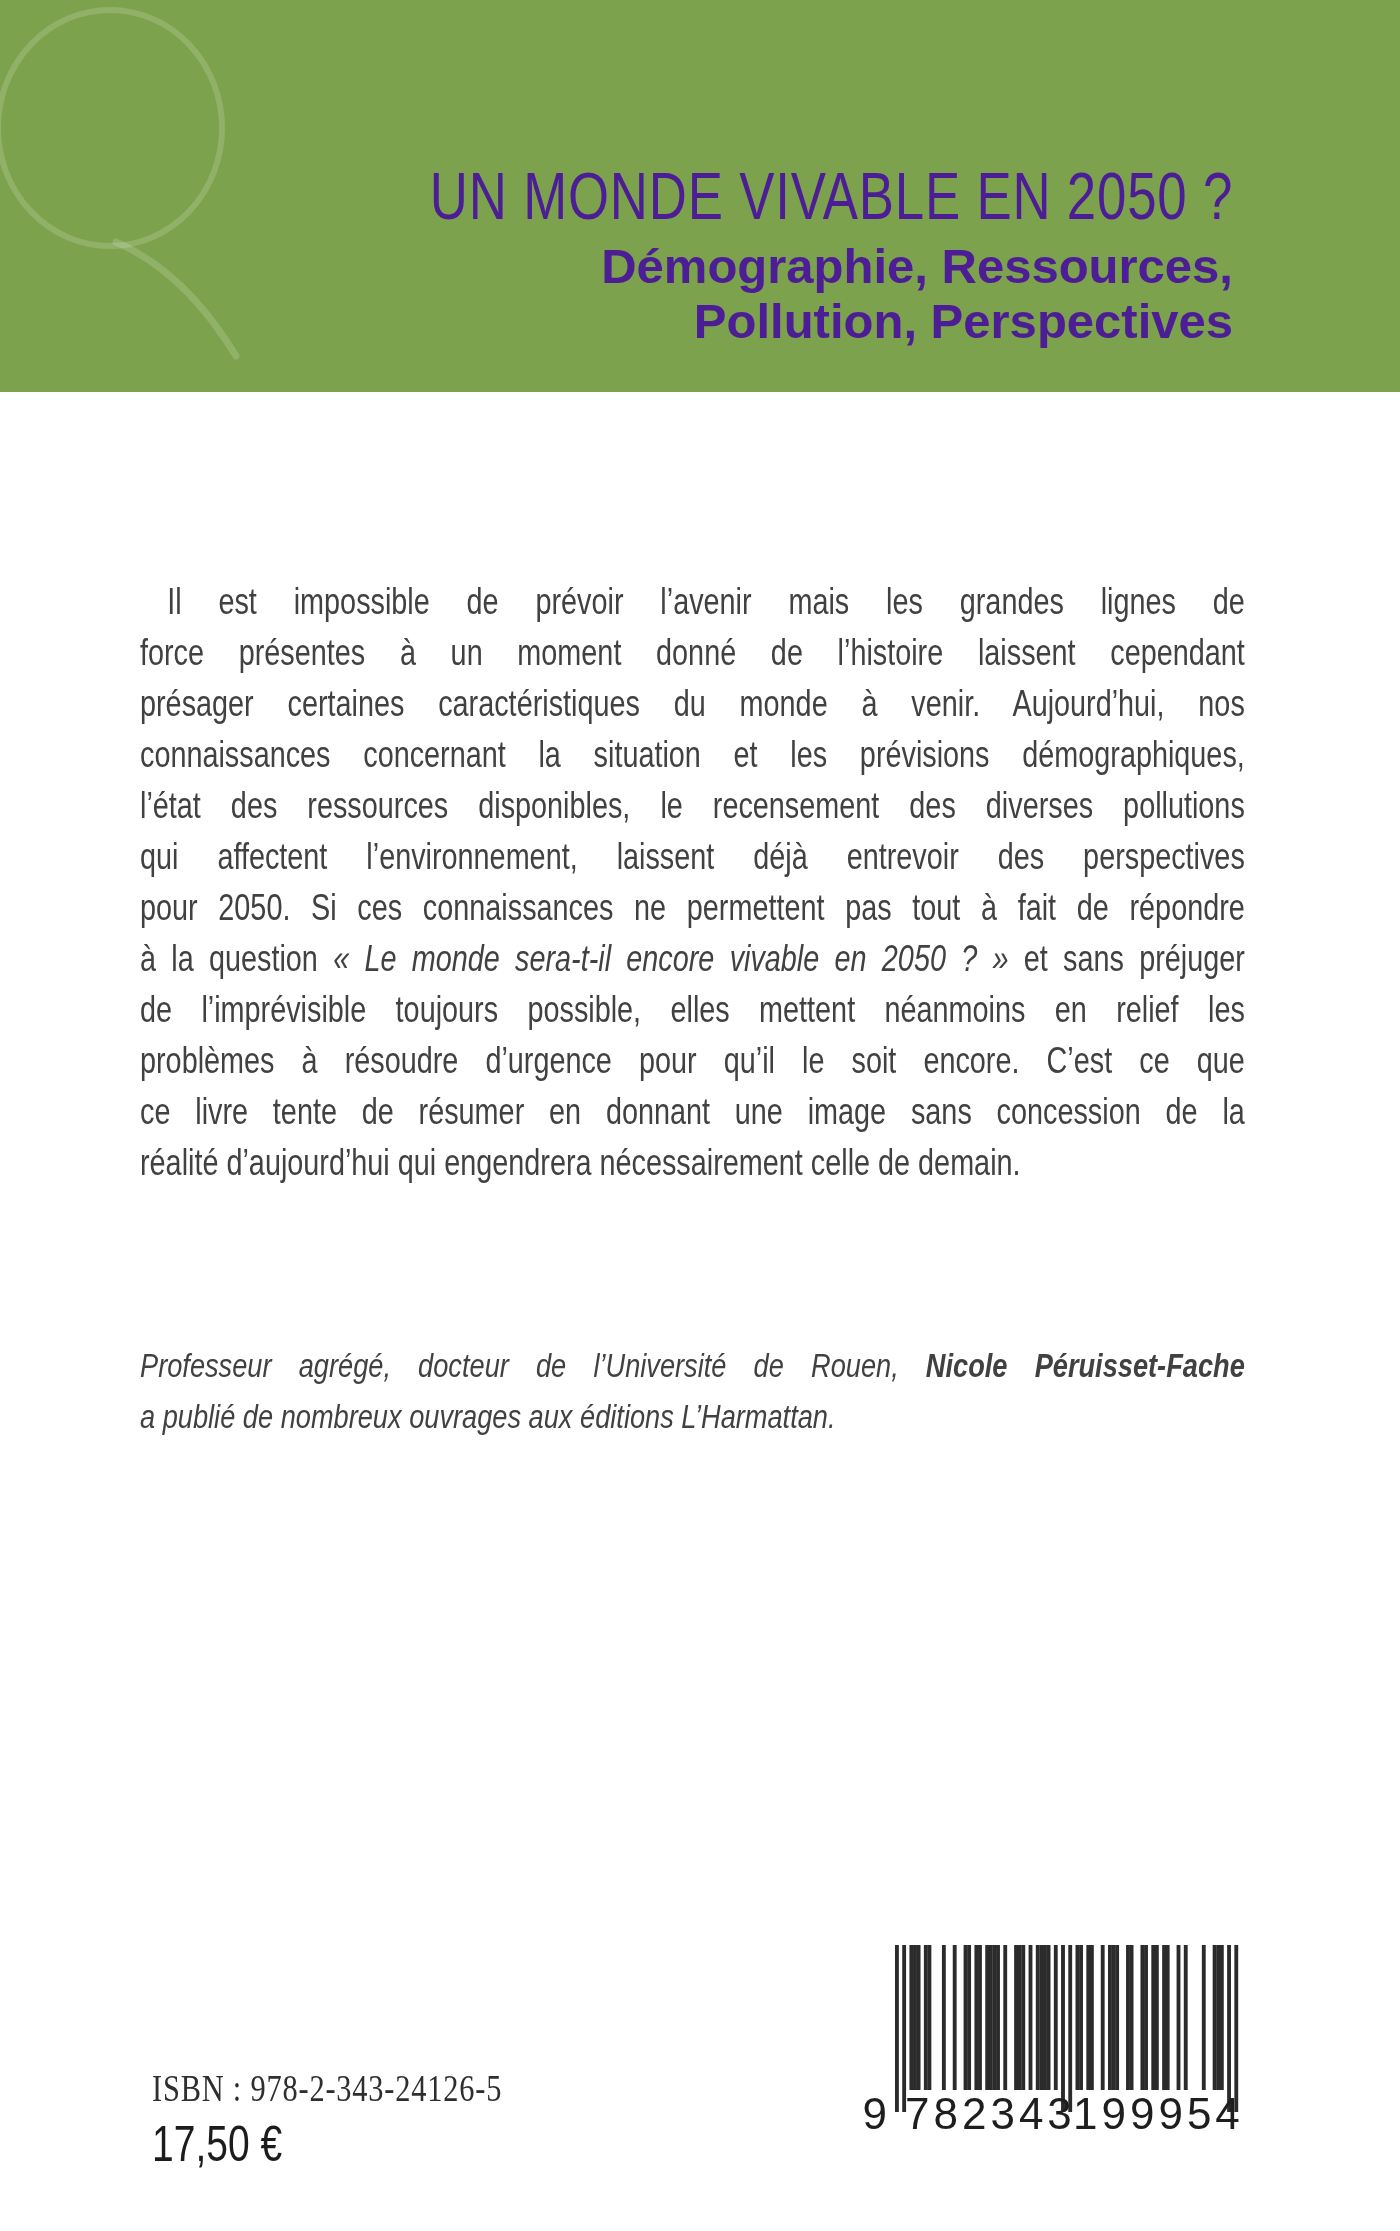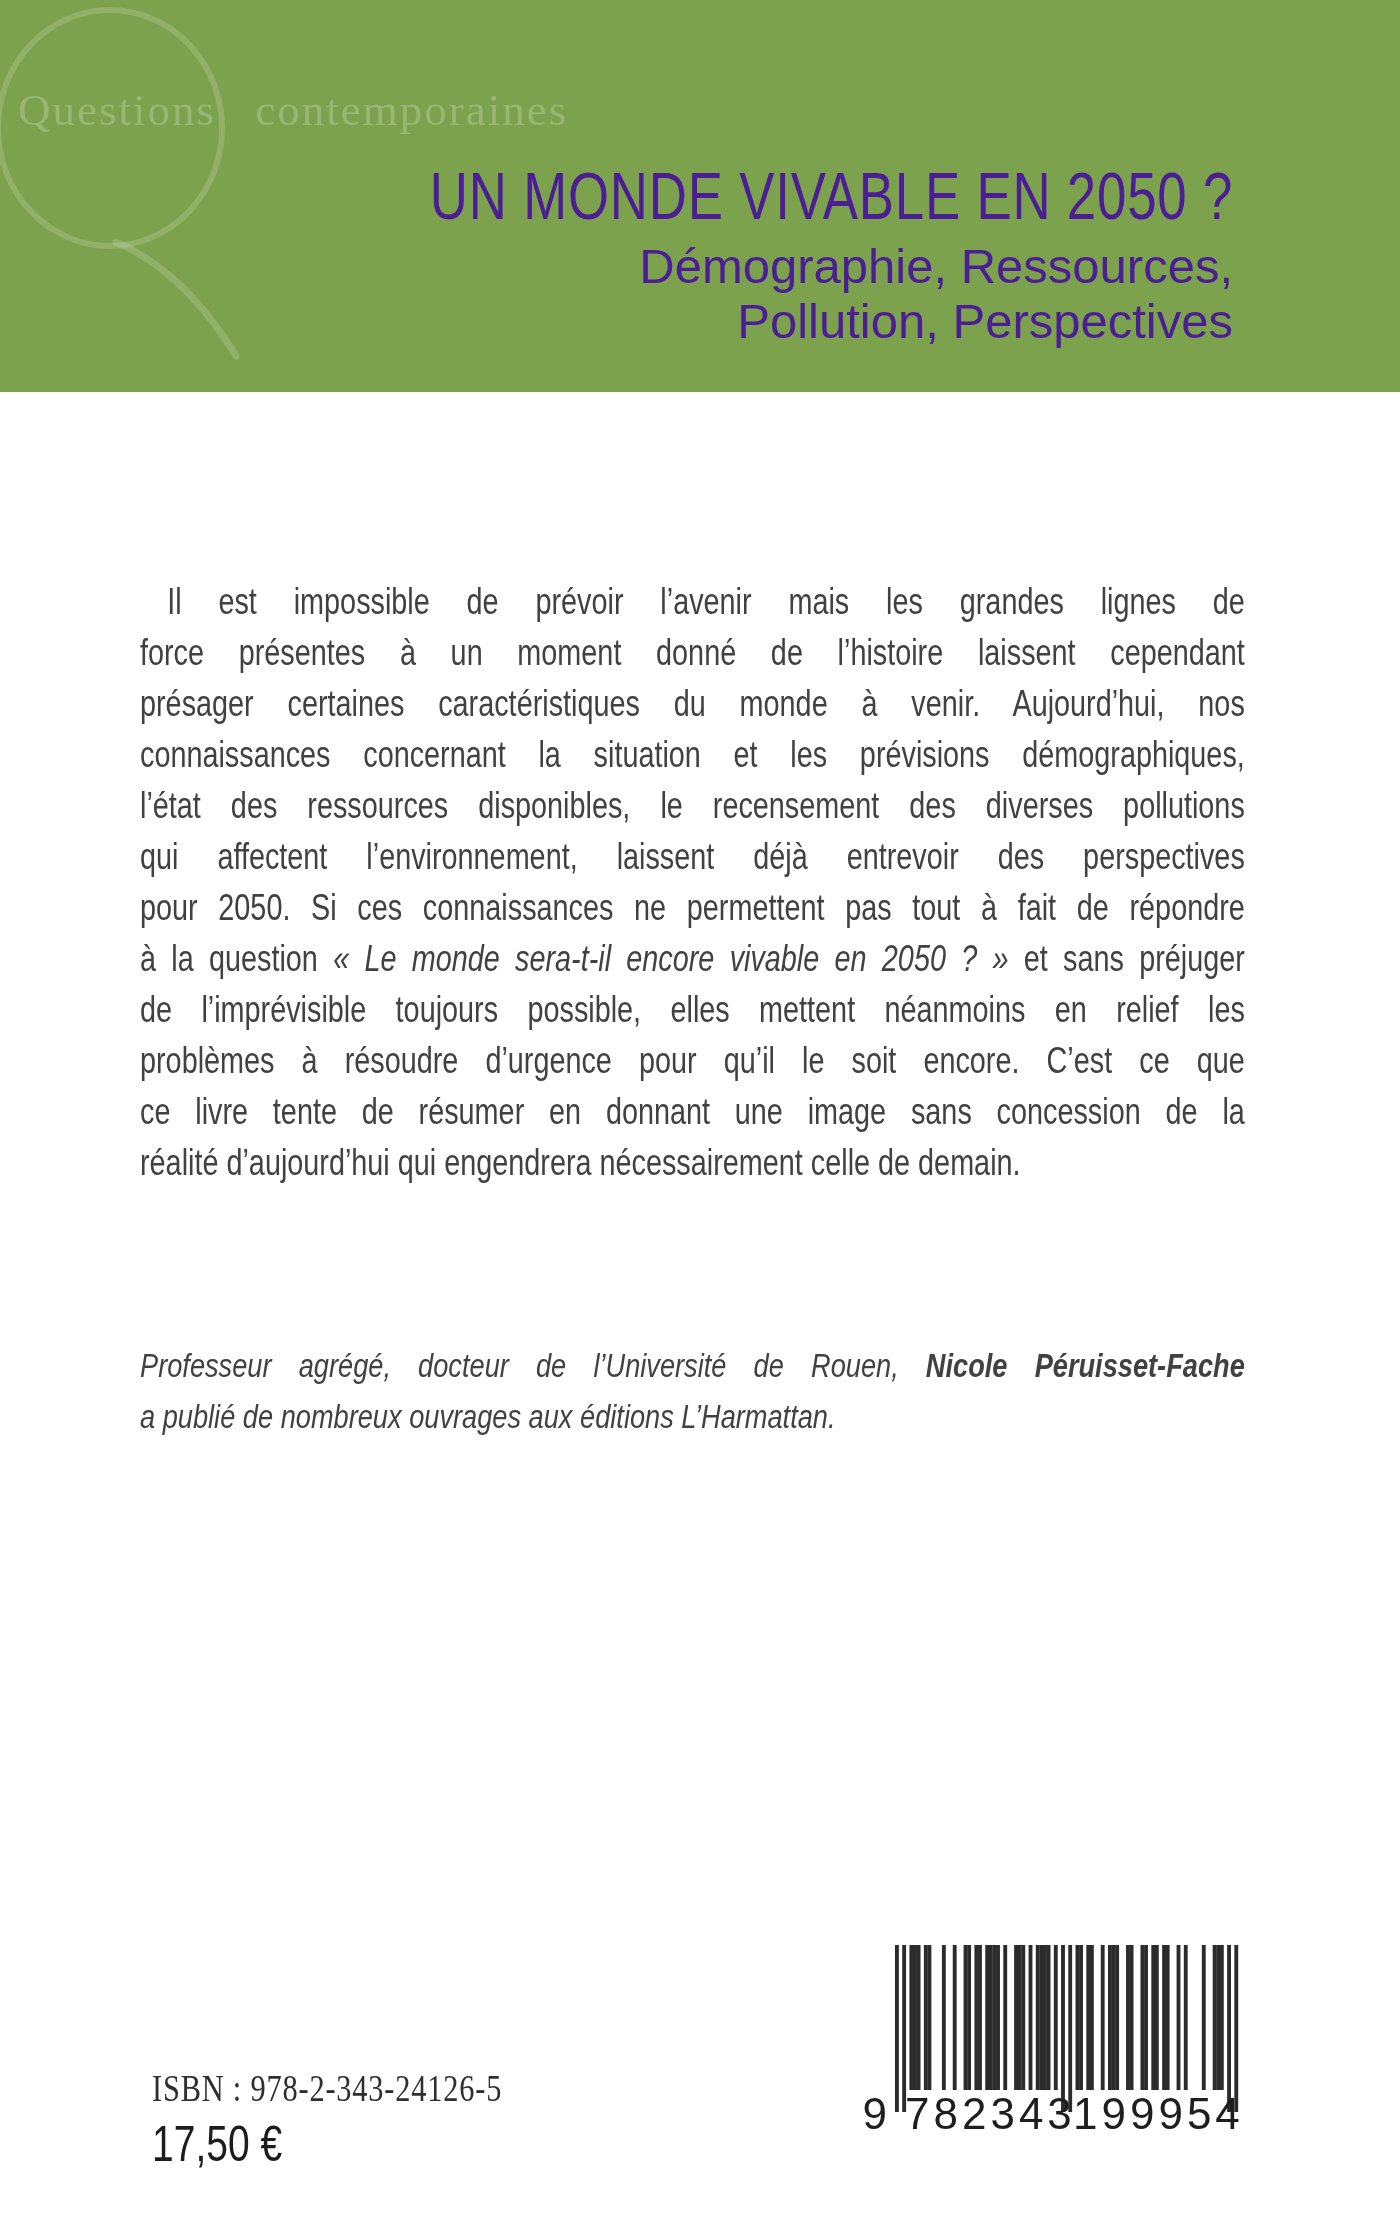--- a/index.html
+++ b/index.html
@@ -7,21 +7,21 @@
         font-family:"Liberation Sans",sans-serif;}
   
   #band{position:absolute;left:0;top:0;width:1400px;height:392px;background:#7CA24D;}
   #qlogo{position:absolute;left:0;top:0;}
   #series{position:absolute;left:18px;top:84px;font-family:"Liberation Serif",serif;
           font-size:45px;font-weight:300;color:rgba(255,255,255,0.22);
           letter-spacing:2px;word-spacing:26px;white-space:nowrap;}
   #titleblock{position:absolute;top:163px;right:167px;text-align:right;color:#4c1d95;}
   #booktitle{font-size:66px;line-height:66px;font-weight:300;letter-spacing:1px;
              transform:scaleX(0.8);transform-origin:100% 0;white-space:nowrap;}
-  .subtitle{font-size:49px;line-height:55px;font-weight:400;white-space:nowrap;}
+  .subtitle{font-size:49px;line-height:55px;font-weight:700;white-space:nowrap;}
   #subtitle1{margin-top:10px;}
   
   #synopsis{position:absolute;left:140px;top:576px;}
   .tline{width:1381px;transform:scaleX(0.8);transform-origin:0 0;
          font-size:36px;line-height:51px;color:#414141;
          text-align:justify;text-align-last:justify;}
   .tline.lastline{text-align-last:left;}
   .tline.indent{text-indent:34px;}
   .tline .it{font-style:italic;}
   
@@ -47,21 +47,20 @@
 </head>
 <body>
 
 <div id="page">
 
   <div id="band" style="background: rgb(124, 162, 77);">
     <svg id="qlogo" width="400" height="392" viewBox="0 0 400 392" aria-hidden="true">
       <ellipse cx="110" cy="128" rx="112" ry="118" fill="none" stroke="rgba(255,255,255,0.16)" stroke-width="6"></ellipse>
       <path d="M 116 242 Q 185 272 236 356" fill="none" stroke="rgba(255,255,255,0.16)" stroke-width="7" stroke-linecap="round"></path>
     </svg>
-    <div id="series">Questions contemporaines</div>
     <div id="titleblock">
       <div id="booktitle">UN MONDE VIVABLE EN 2050 ?</div>
       <div id="subtitle1" class="subtitle">Démographie, Ressources,</div>
       <div id="subtitle2" class="subtitle">Pollution, Perspectives</div>
     </div>
   </div>
 
   <div id="synopsis">
     <div class="tline indent"><span>Il est impossible de prévoir l’avenir mais les grandes lignes de</span><span class="it"></span><span></span></div>
     <div class="tline"><span>force présentes à un moment donné de l’histoire laissent cependant</span><span class="it"></span><span></span></div>

